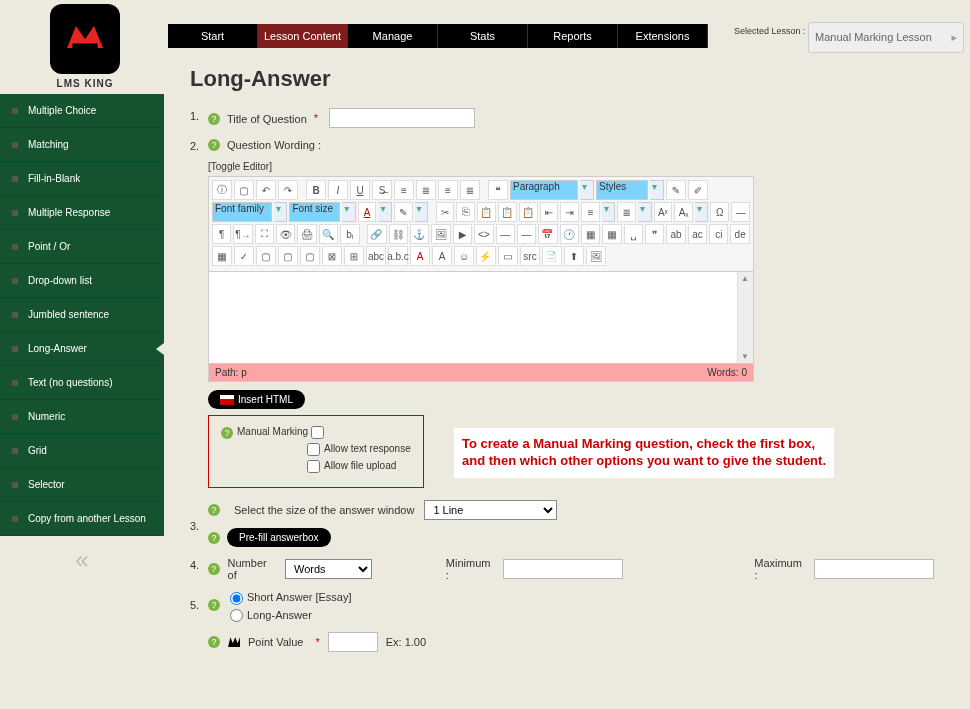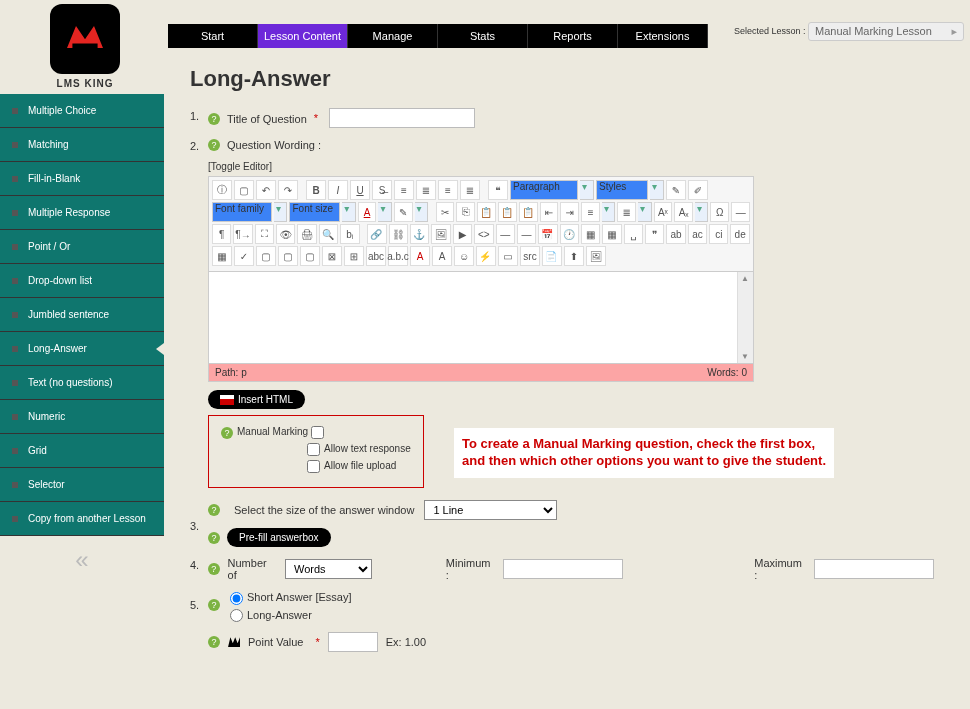--- a/index.html
+++ b/index.html
@@ -2,45 +2,45 @@
 <html><head>
 <meta charset="utf-8">
 <style>
 * { box-sizing: border-box; margin: 0; padding: 0; }
 body { font-family: Arial, sans-serif; font-size: 11px; background: #ece9de; color: #333; width: 970px; height: 709px; overflow: hidden; }
 .logo-area { position: absolute; left: 8px; top: 4px; width: 154px; text-align: center; }
 .logo { display: inline-block; width: 70px; height: 70px; background: #000; border-radius: 12px; position: relative; }
 .logo::after { content: ''; position: absolute; left: 17px; top: 22px; width: 36px; height: 22px; background: #e52521; clip-path: polygon(0 100%, 25% 0, 50% 60%, 75% 0, 100% 100%, 85% 100%, 85% 80%, 15% 80%, 15% 100%); }
 .logo-text { font-size: 10px; font-weight: bold; margin-top: 2px; letter-spacing: 1px; }
 .sidebar { position: absolute; left: 0; top: 94px; width: 164px; }
-.side-item { background: #0f766e; color: #fff; padding: 11px 10px 11px 28px; border-bottom: 1px solid #333; font-size: 10px; cursor: pointer; position: relative; }
+.side-item { background: #14532d; color: #fff; padding: 11px 10px 11px 28px; border-bottom: 1px solid #333; font-size: 10px; cursor: pointer; position: relative; }
 .side-item.active { padding-left: 28px; }
 .side-item.active::after { content: ''; position: absolute; right: 0; top: 50%; transform: translateY(-50%); border-right: 8px solid #ece9de; border-top: 6px solid transparent; border-bottom: 6px solid transparent; }
 .side-item::before { content: ''; position: absolute; left: 12px; top: 50%; transform: translateY(-50%); width: 6px; height: 6px; background: #555; }
 .collapse-arrows { text-align: center; padding: 10px; color: #bbb; font-size: 24px; }
 .topnav { position: absolute; left: 168px; top: 24px; display: flex; }
 .nav-item { background: #000; color: #fff; padding: 6px 0; width: 90px; text-align: center; font-size: 11px; cursor: pointer; border-right: 1px solid #333; }
-.nav-item.active { background: #6d28d9; }
+.nav-item.active { background: #7f1d1d; }
 .sel-lesson { position: absolute; left: 734px; top: 26px; font-size: 9px; }
-.sel-box { position: absolute; left: 808px; top: 22px; width: 156px; background: #eee; border: 1px solid #ccc; border-radius: 3px; padding: 2px 6px; font-size: 11px; color: #666; }
+.sel-box { position: absolute; left: 808px; top: 22px; width: 156px; background: #eee; border: 1px solid #ccc; border-radius: 3px; padding: 8px 6px; font-size: 11px; color: #666; }
 .sel-box::after { content: '▸'; float: right; color: #999; }
 .main { position: absolute; left: 168px; top: 48px; width: 796px; padding: 18px 22px; }
 h1 { font-size: 22px; font-weight: bold; margin-bottom: 16px; }
 .row { margin-bottom: 10px; padding-left: 18px; position: relative; }
 .row-num { position: absolute; left: 0; top: 2px; font-size: 11px; }
 .help { display: inline-block; width: 12px; height: 12px; background: #7cb342; border-radius: 50%; color: #fff; font-size: 9px; line-height: 12px; text-align: center; margin-right: 4px; vertical-align: middle; }
 .label { font-size: 11px; vertical-align: middle; }
 .req { color: #c00; margin-left: 4px; }
 .text-input { border: 1px solid #bbb; padding: 3px 4px; font-size: 11px; height: 20px; }
 .toggle-ed { font-size: 10px; margin: 4px 0 4px 18px; }
 .editor { margin-left: 18px; width: 546px; }
 .toolbar { border: 1px solid #ccc; background: #f6f6f6; padding: 3px; }
 .tb-row { display: flex; flex-wrap: nowrap; gap: 2px; margin-bottom: 2px; align-items: center; }
 .tb-btn { width: 20px; height: 20px; border: 1px solid #ddd; background: #fff; display: inline-flex; align-items: center; justify-content: center; font-size: 10px; color: #555; cursor: pointer; }
-.tb-sel { border: 1px solid #ccc; background: #3b82f6; font-size: 10px; height: 20px; padding: 0 2px; }
+.tb-sel { border: 1px solid #ccc; background: #7dd3fc; font-size: 10px; height: 20px; padding: 0 2px; }
 .tb-sel.arrow { border-left: none; width: 14px; background: #e8f0fb; color: #5a8; }
 .editor-body { border: 1px solid #ccc; border-top: none; background: #fff; height: 92px; position: relative; }
 .scroll-thumb { position: absolute; right: 0; top: 0; width: 16px; height: 100%; background: #eee; border-left: 1px solid #ddd; }
 .scroll-thumb::before { content: '▲'; position: absolute; top: 2px; left: 3px; font-size: 8px; color: #888; }
 .scroll-thumb::after { content: '▼'; position: absolute; bottom: 2px; left: 3px; font-size: 8px; color: #888; }
 .editor-status { border: 1px solid #ccc; border-top: none; background: #fca5a5; padding: 3px 6px; font-size: 10px; display: flex; justify-content: space-between; }
 .black-btn { background: #000; color: #fff; border: none; border-radius: 10px; padding: 4px 12px; font-size: 10px; cursor: pointer; display: inline-flex; align-items: center; gap: 4px; }
 .insert-html { margin: 8px 0 6px 18px; }
 .flag { display: inline-block; width: 14px; height: 10px; background: linear-gradient(#fff 40%, #c00 40%); }
 .manual-box { border: 1px solid #c00; padding: 10px 12px; margin-left: 18px; width: 216px; }

